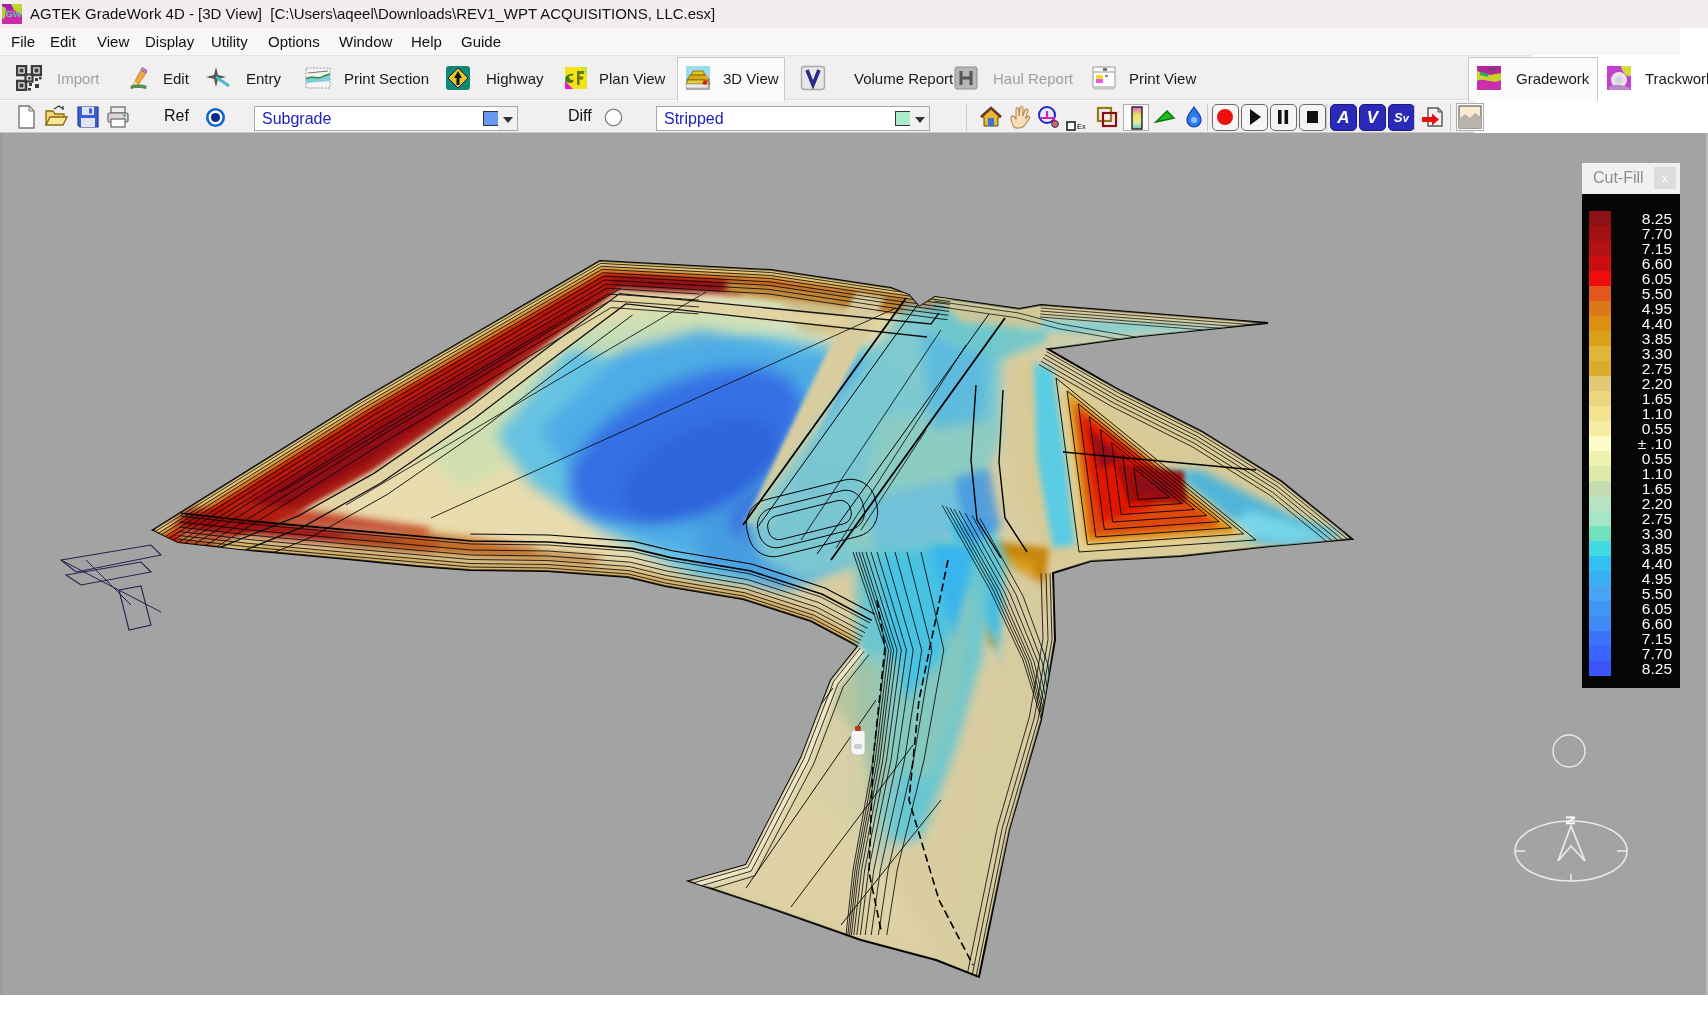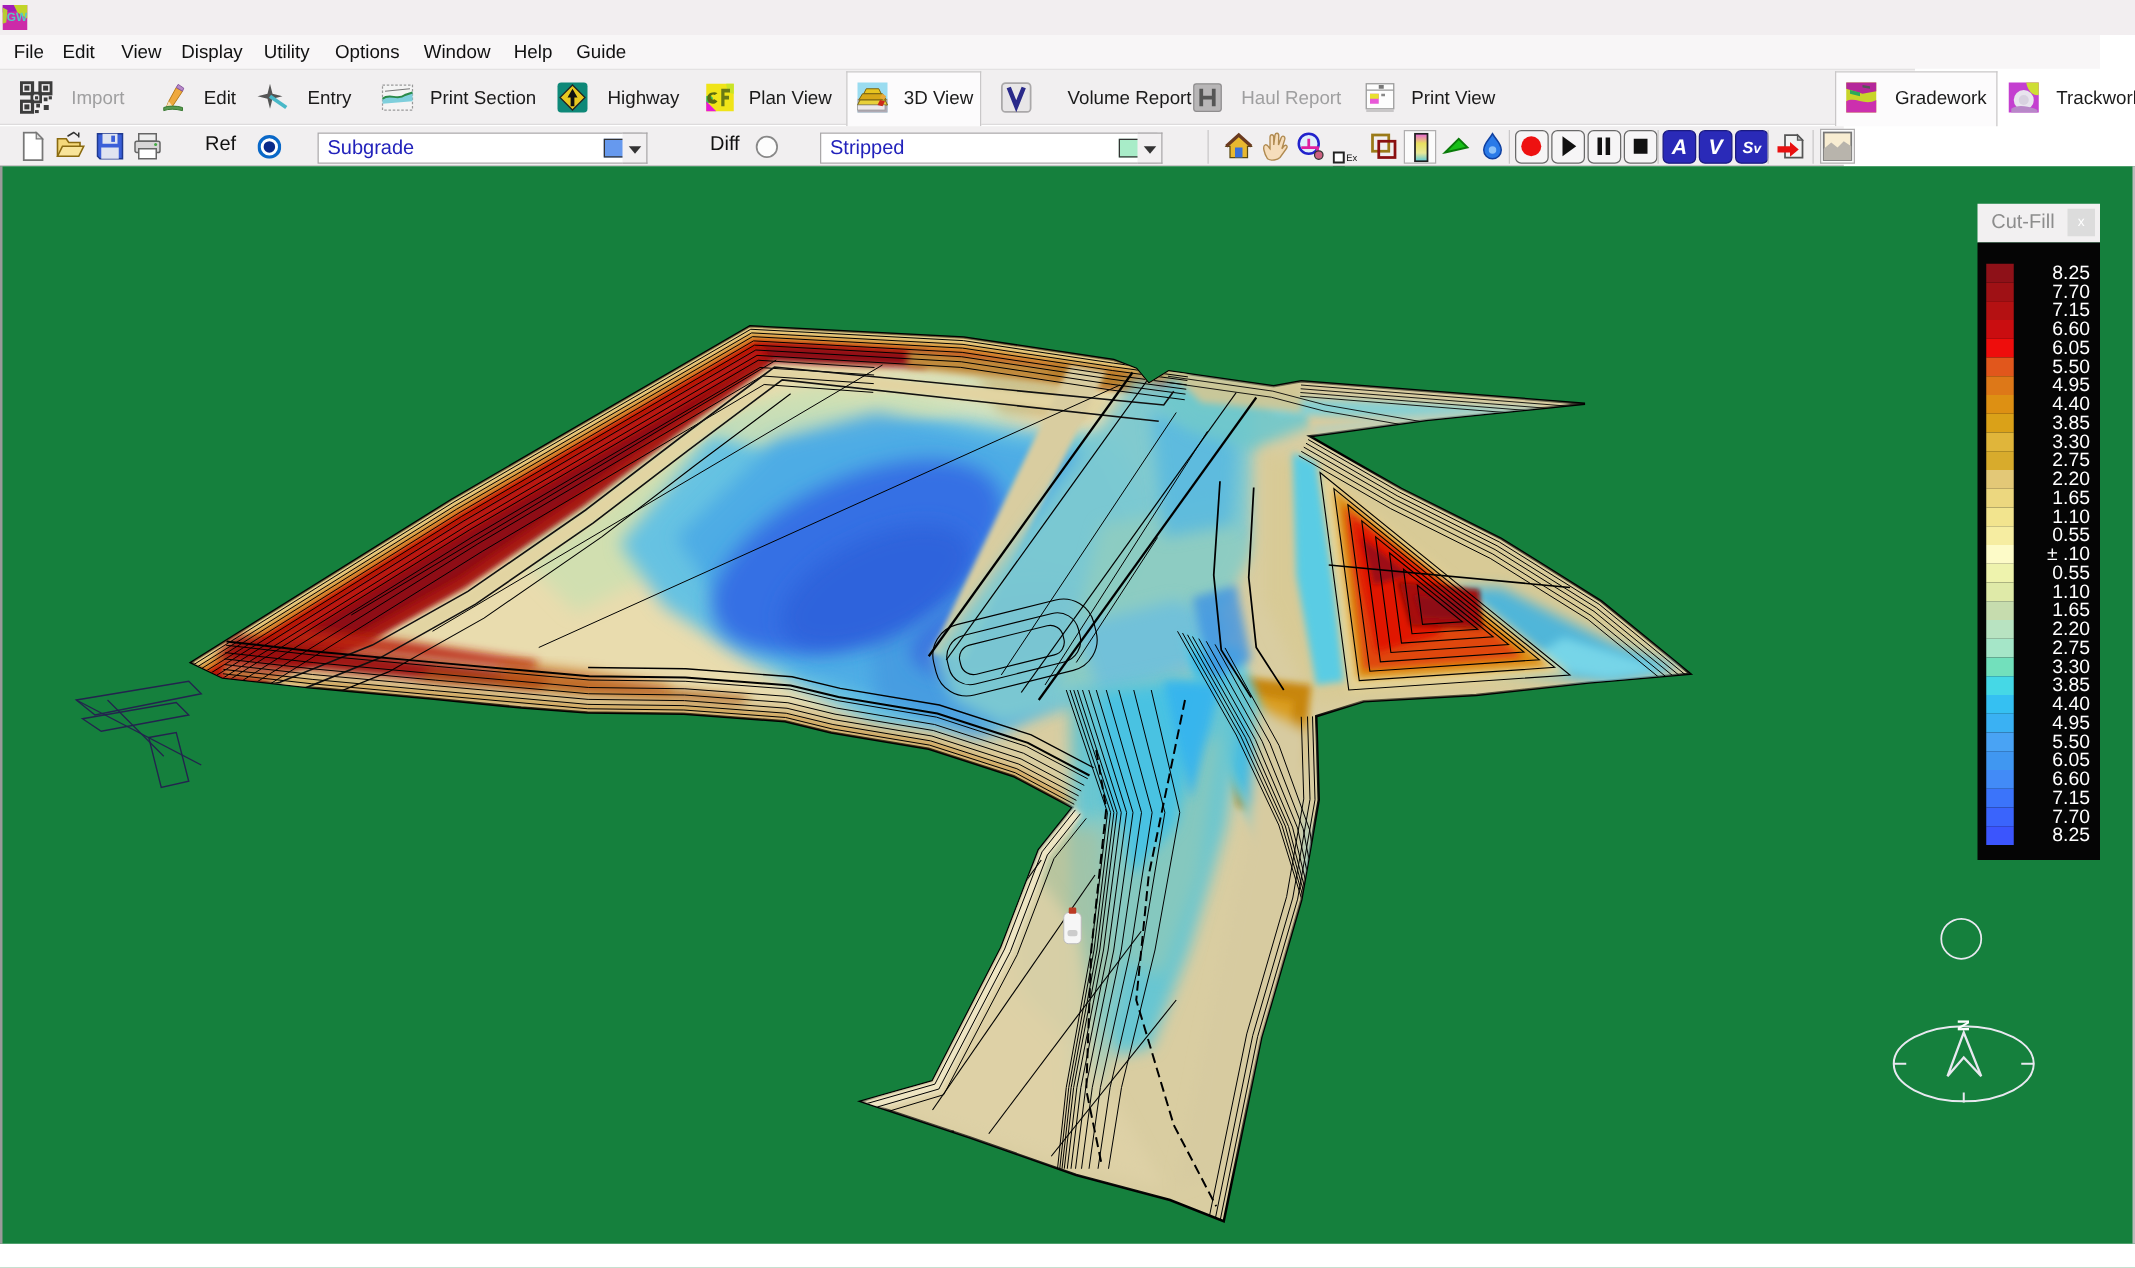--- a/index.html
+++ b/index.html
@@ -15,21 +15,21 @@
     background:#f1eff0; border-top:1px solid #e4e2e3; border-bottom:1px solid #dddbdc; }
   .lbl { font-size:15px; color:#1a1a1a; white-space:nowrap; }
   .lbl.dis { color:#9f9fa0; }
   #tb2 { position:absolute; left:0; top:101px; width:1475px; height:32px;
     background:#f1eff0; border-bottom:1px solid #c8c6c7; }
   .combo { position:absolute; top:5px; height:25px; background:#fff;
     border:1px solid #aaa8a9; font-size:16px; color:#2222bb;margin-left:16px; }
   .combo .txt { position:absolute; left:7px; top:3px; }
   .combo .sw { position:absolute; top:4px; width:17px; height:15px; border:1px solid #333; }
   .rlabel { position:absolute; top:6px; font-size:16px; color:#111; }
-  #viewport { position:absolute; left:0; top:133px; width:1708px; height:862px; background:#15803d; border-left:2px solid #9a9a9a; border-right:2px solid #bcbcbc; }
+  #viewport { position:absolute; left:0; top:133px; width:1708px; height:862px; background:#a3a3a3; border-left:2px solid #9a9a9a; border-right:2px solid #bcbcbc; }
   #legend { position:absolute; left:1580px; top:30px; width:98px; height:525px; }
   #legend .cap { position:absolute; left:0; top:0; width:98px; height:31px; background:#f2f0f1; font-size:16px; color:#8d8d8d; }
   #legend .cap span { position:absolute; left:11px; top:6px; }
   #legend .cap .x { position:absolute; right:4px; top:4px; width:22px; height:22px; background:#dcdcdc; color:#fff; font-size:11px; text-align:center; line-height:22px; }
   #legend .body { position:absolute; left:0; top:31px; width:98px; height:494px; background:#050505; }
   .lrow { position:absolute; left:0; width:98px; height:15px; }
   .lrow .c { position:absolute; left:7px; top:0; width:22px; height:15px; }
   .lrow .v { position:absolute; right:8px; top:0; font-size:15.5px; color:#fff; line-height:15px; }
   #status { position:absolute; left:0; top:995px; width:1708px; height:19px; background:#f0eef0; font-size:16px; color:#111; }
 </style>
@@ -37,20 +37,21 @@
 <body>
 <div id="app">
   <div id="titlebar">
     <svg style="position:absolute;left:2px;top:4px;" width="20" height="20" viewBox="0 0 20 20">
       <rect x="0" y="0" width="20" height="20" fill="#cc2aa8"></rect>
       <path d="M0 0 h13 l-2 5 L0 6 Z" fill="#a21cb8"></path>
       <path d="M9 0 h11 v11 L12 6 Z" fill="#c2d428"></path>
       <path d="M0 2 L4 4 L3 14 L0 15 Z" fill="#b8cc30"></path>
       <text x="3.4" y="12.5" font-size="9.5" fill="#58c8c0" font-family="Liberation Sans" font-weight="bold">GW</text>
     </svg>
+    <div class="title">AGTEK GradeWork 4D - [3D View]&nbsp;&nbsp;[C:\Users\aqeel\Downloads\REV1_WPT ACQUISITIONS, LLC.esx]</div>
   </div>
   <div id="menubar">
     <span style="left:11px">File</span>
       <span style="left:50px">Edit</span>
     <span style="left:97px">View</span>
       <span style="left:145px">Display</span>
     <span style="left:211px">Utility</span>
       <span style="left:268px">Options</span>
     <span style="left:339px">Window</span>
       <span style="left:411px">Help</span>

